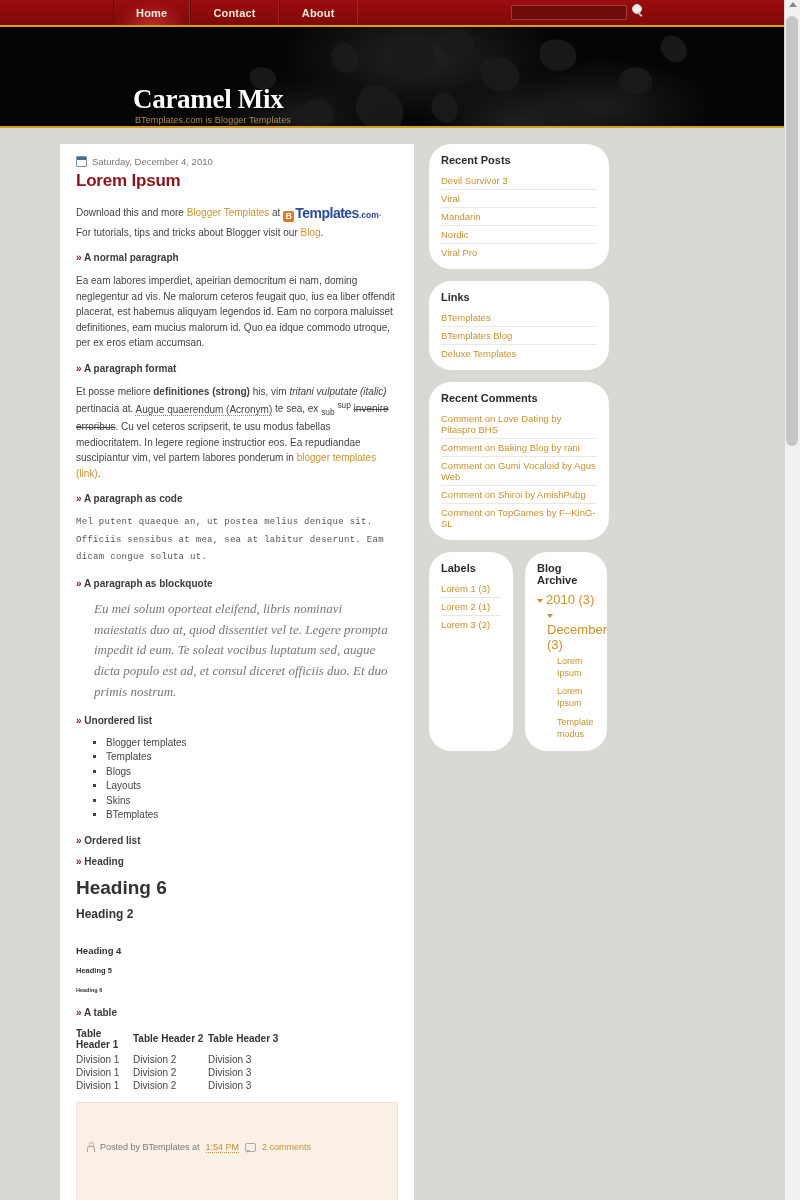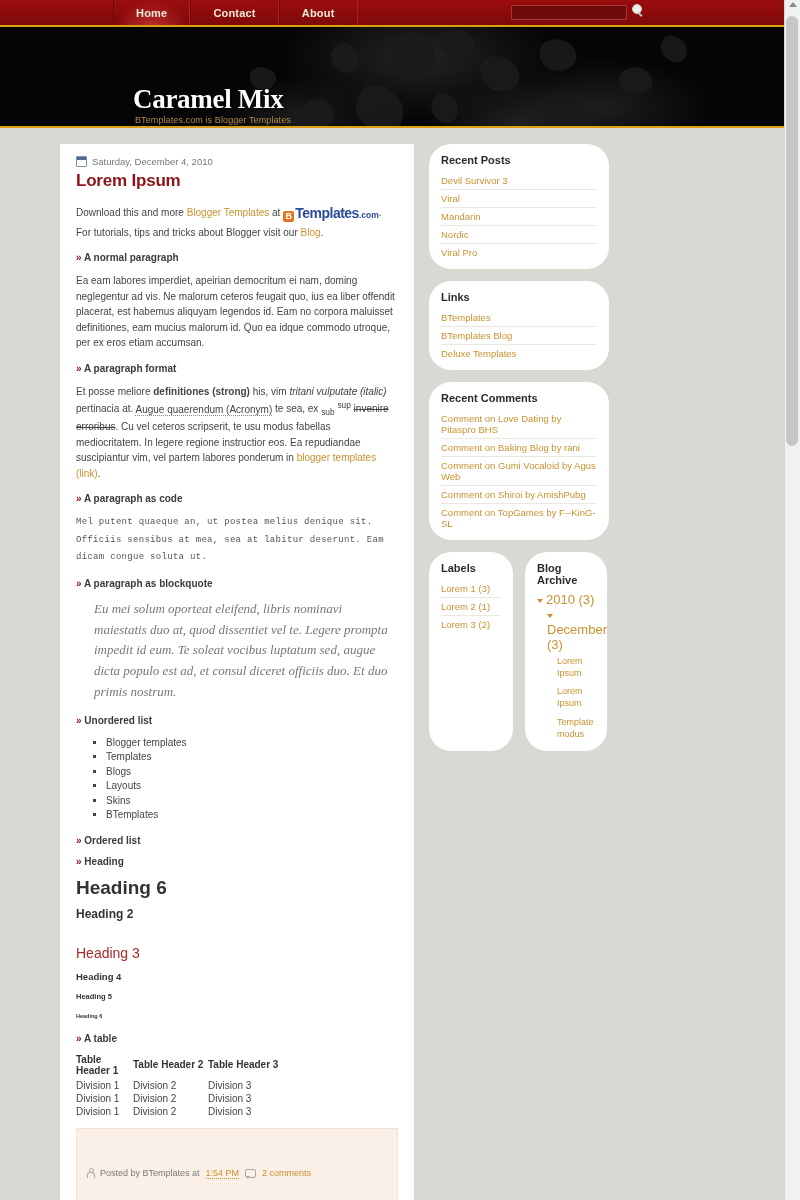--- a/index.html
+++ b/index.html
@@ -337,21 +337,20 @@
         <li>Layouts</li>
         <li>Skins</li>
         <li>BTemplates</li>
       </ul>
 
       <div class="sub"><span class="chev">»</span> <span>Ordered list</span></div>
 
       <div class="sub"><span class="chev">»</span> <span>Heading</span></div>
       <h1 class="h">Heading 6</h1>
       <h2 class="h">Heading 2</h2>
-      <h3 class="h">Heading 3</h3>
       <h4 class="h">Heading 4</h4>
       <h5 class="h">Heading 5</h5>
       <h6 class="h">Heading 6</h6>
 
       <div class="sub"><span class="chev">»</span> <span>A table</span></div>
       <table class="demo">
         <tbody>
             <tr>
           <th>Table Header 1</th>
           <th>Table Header 2</th>

